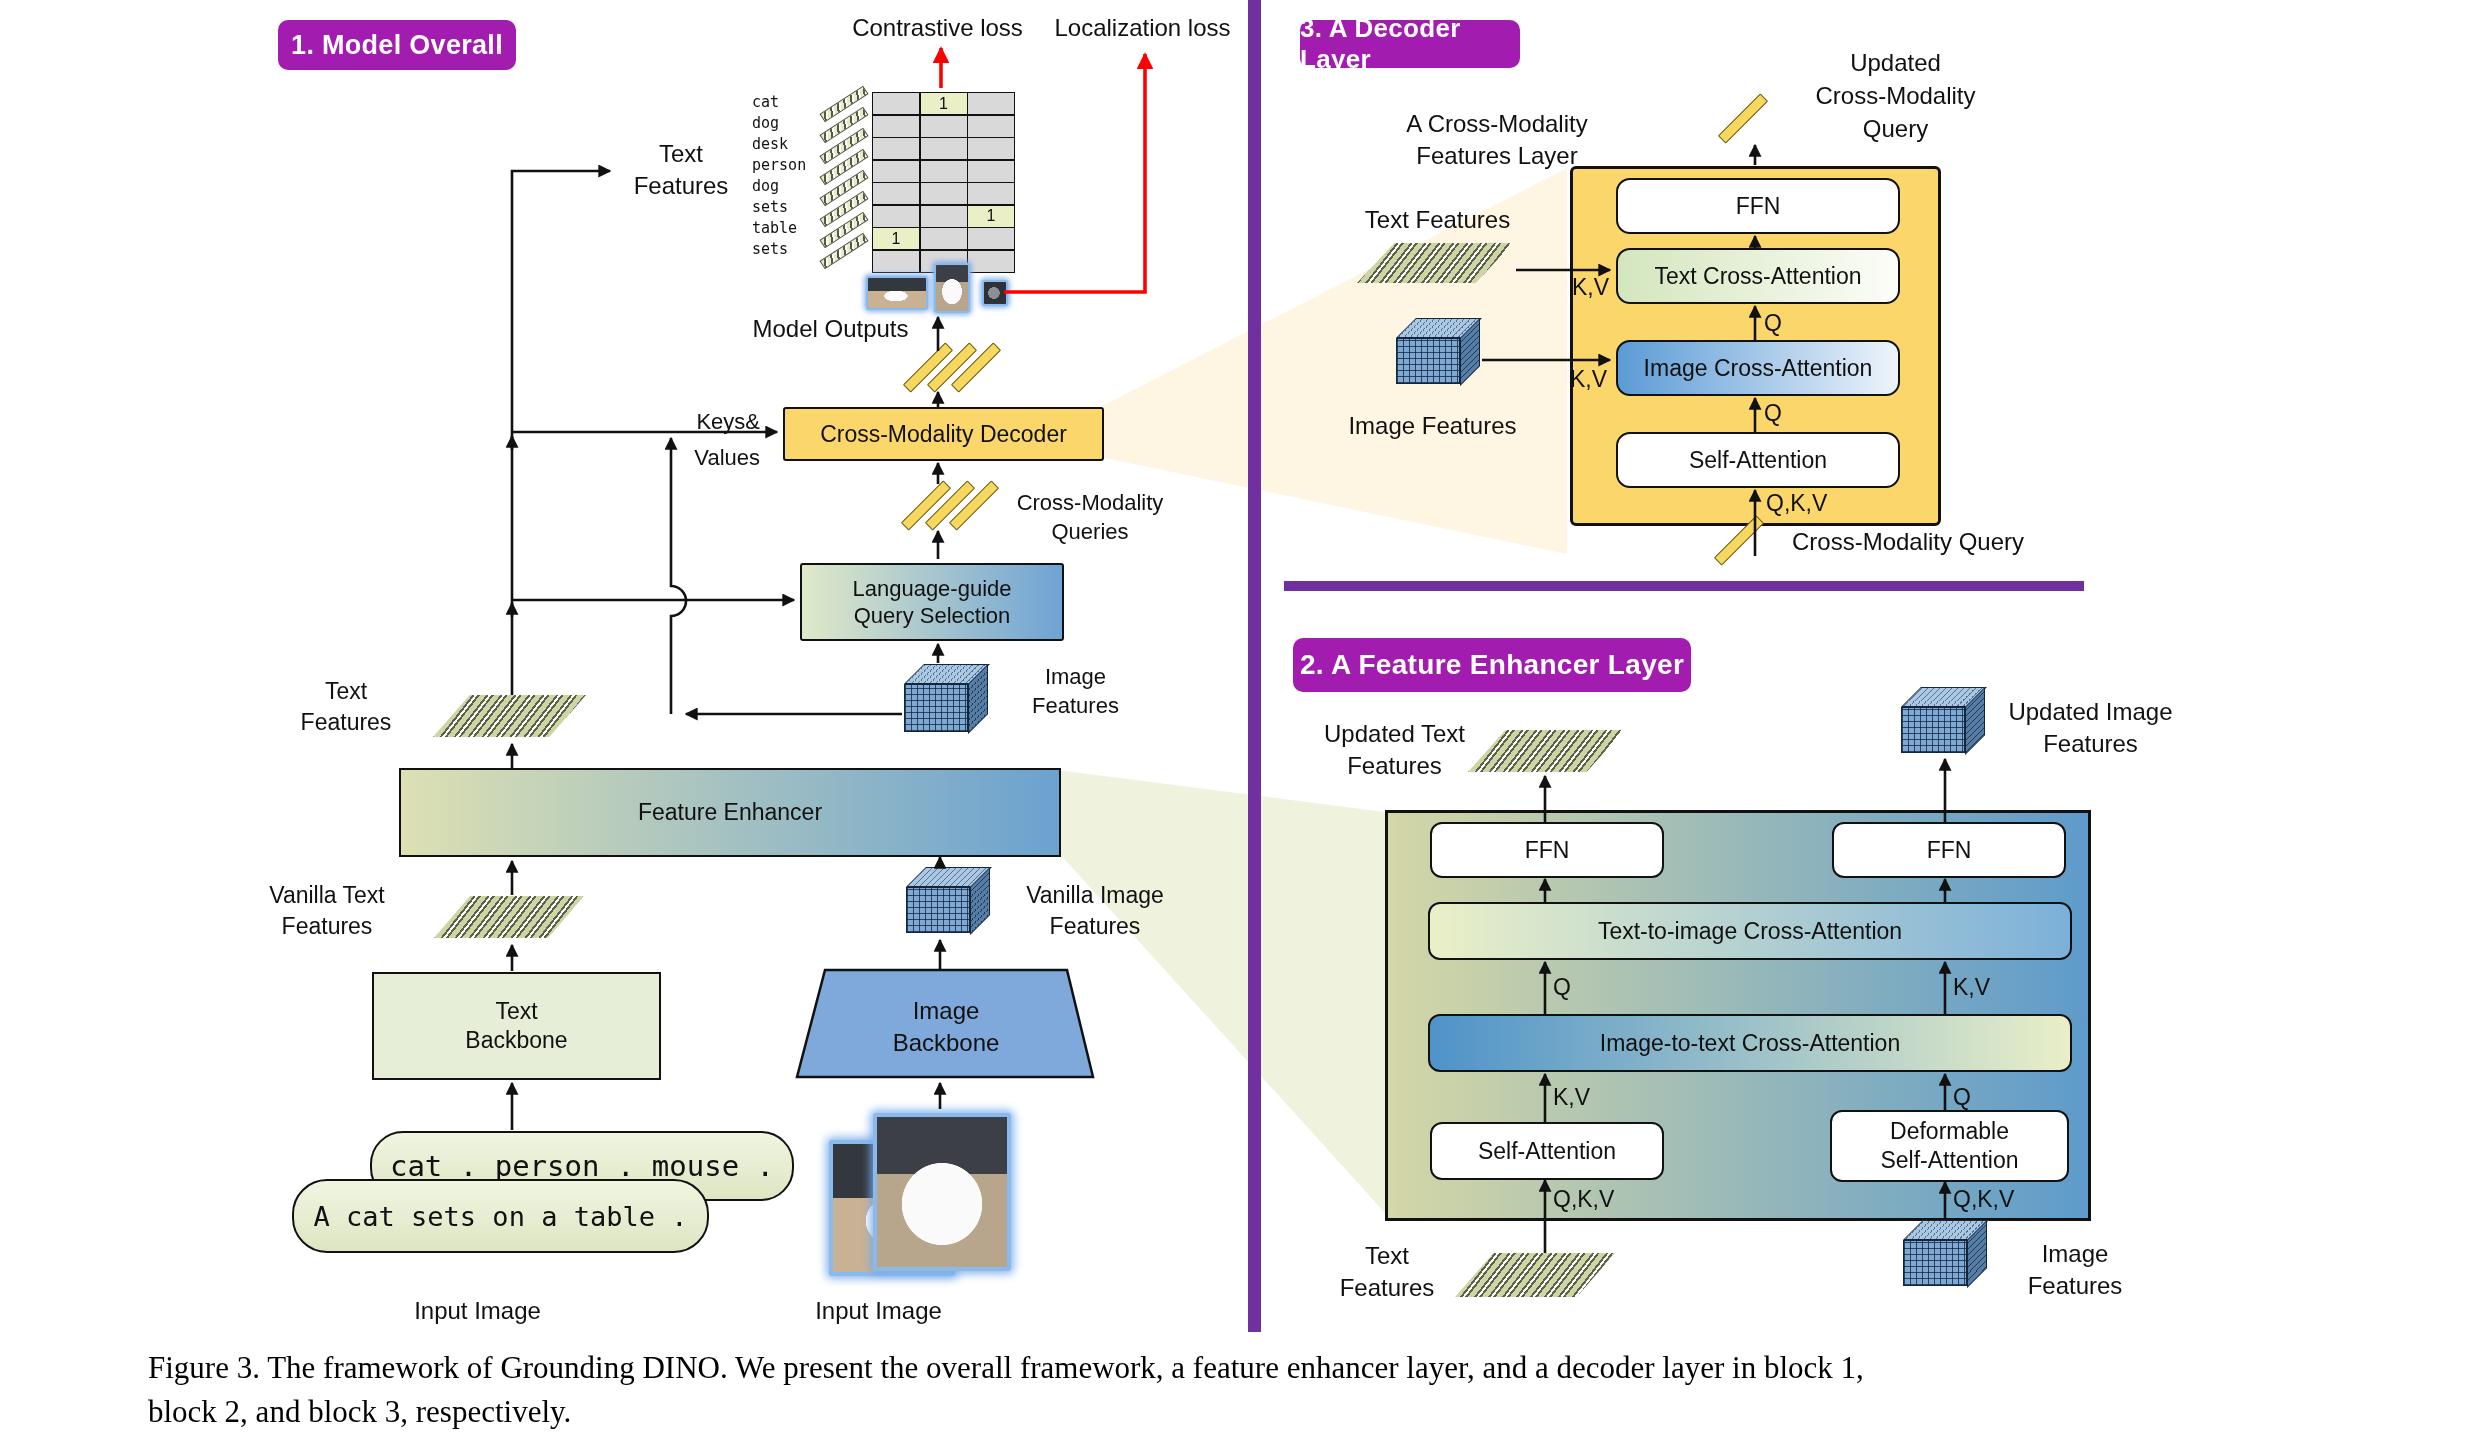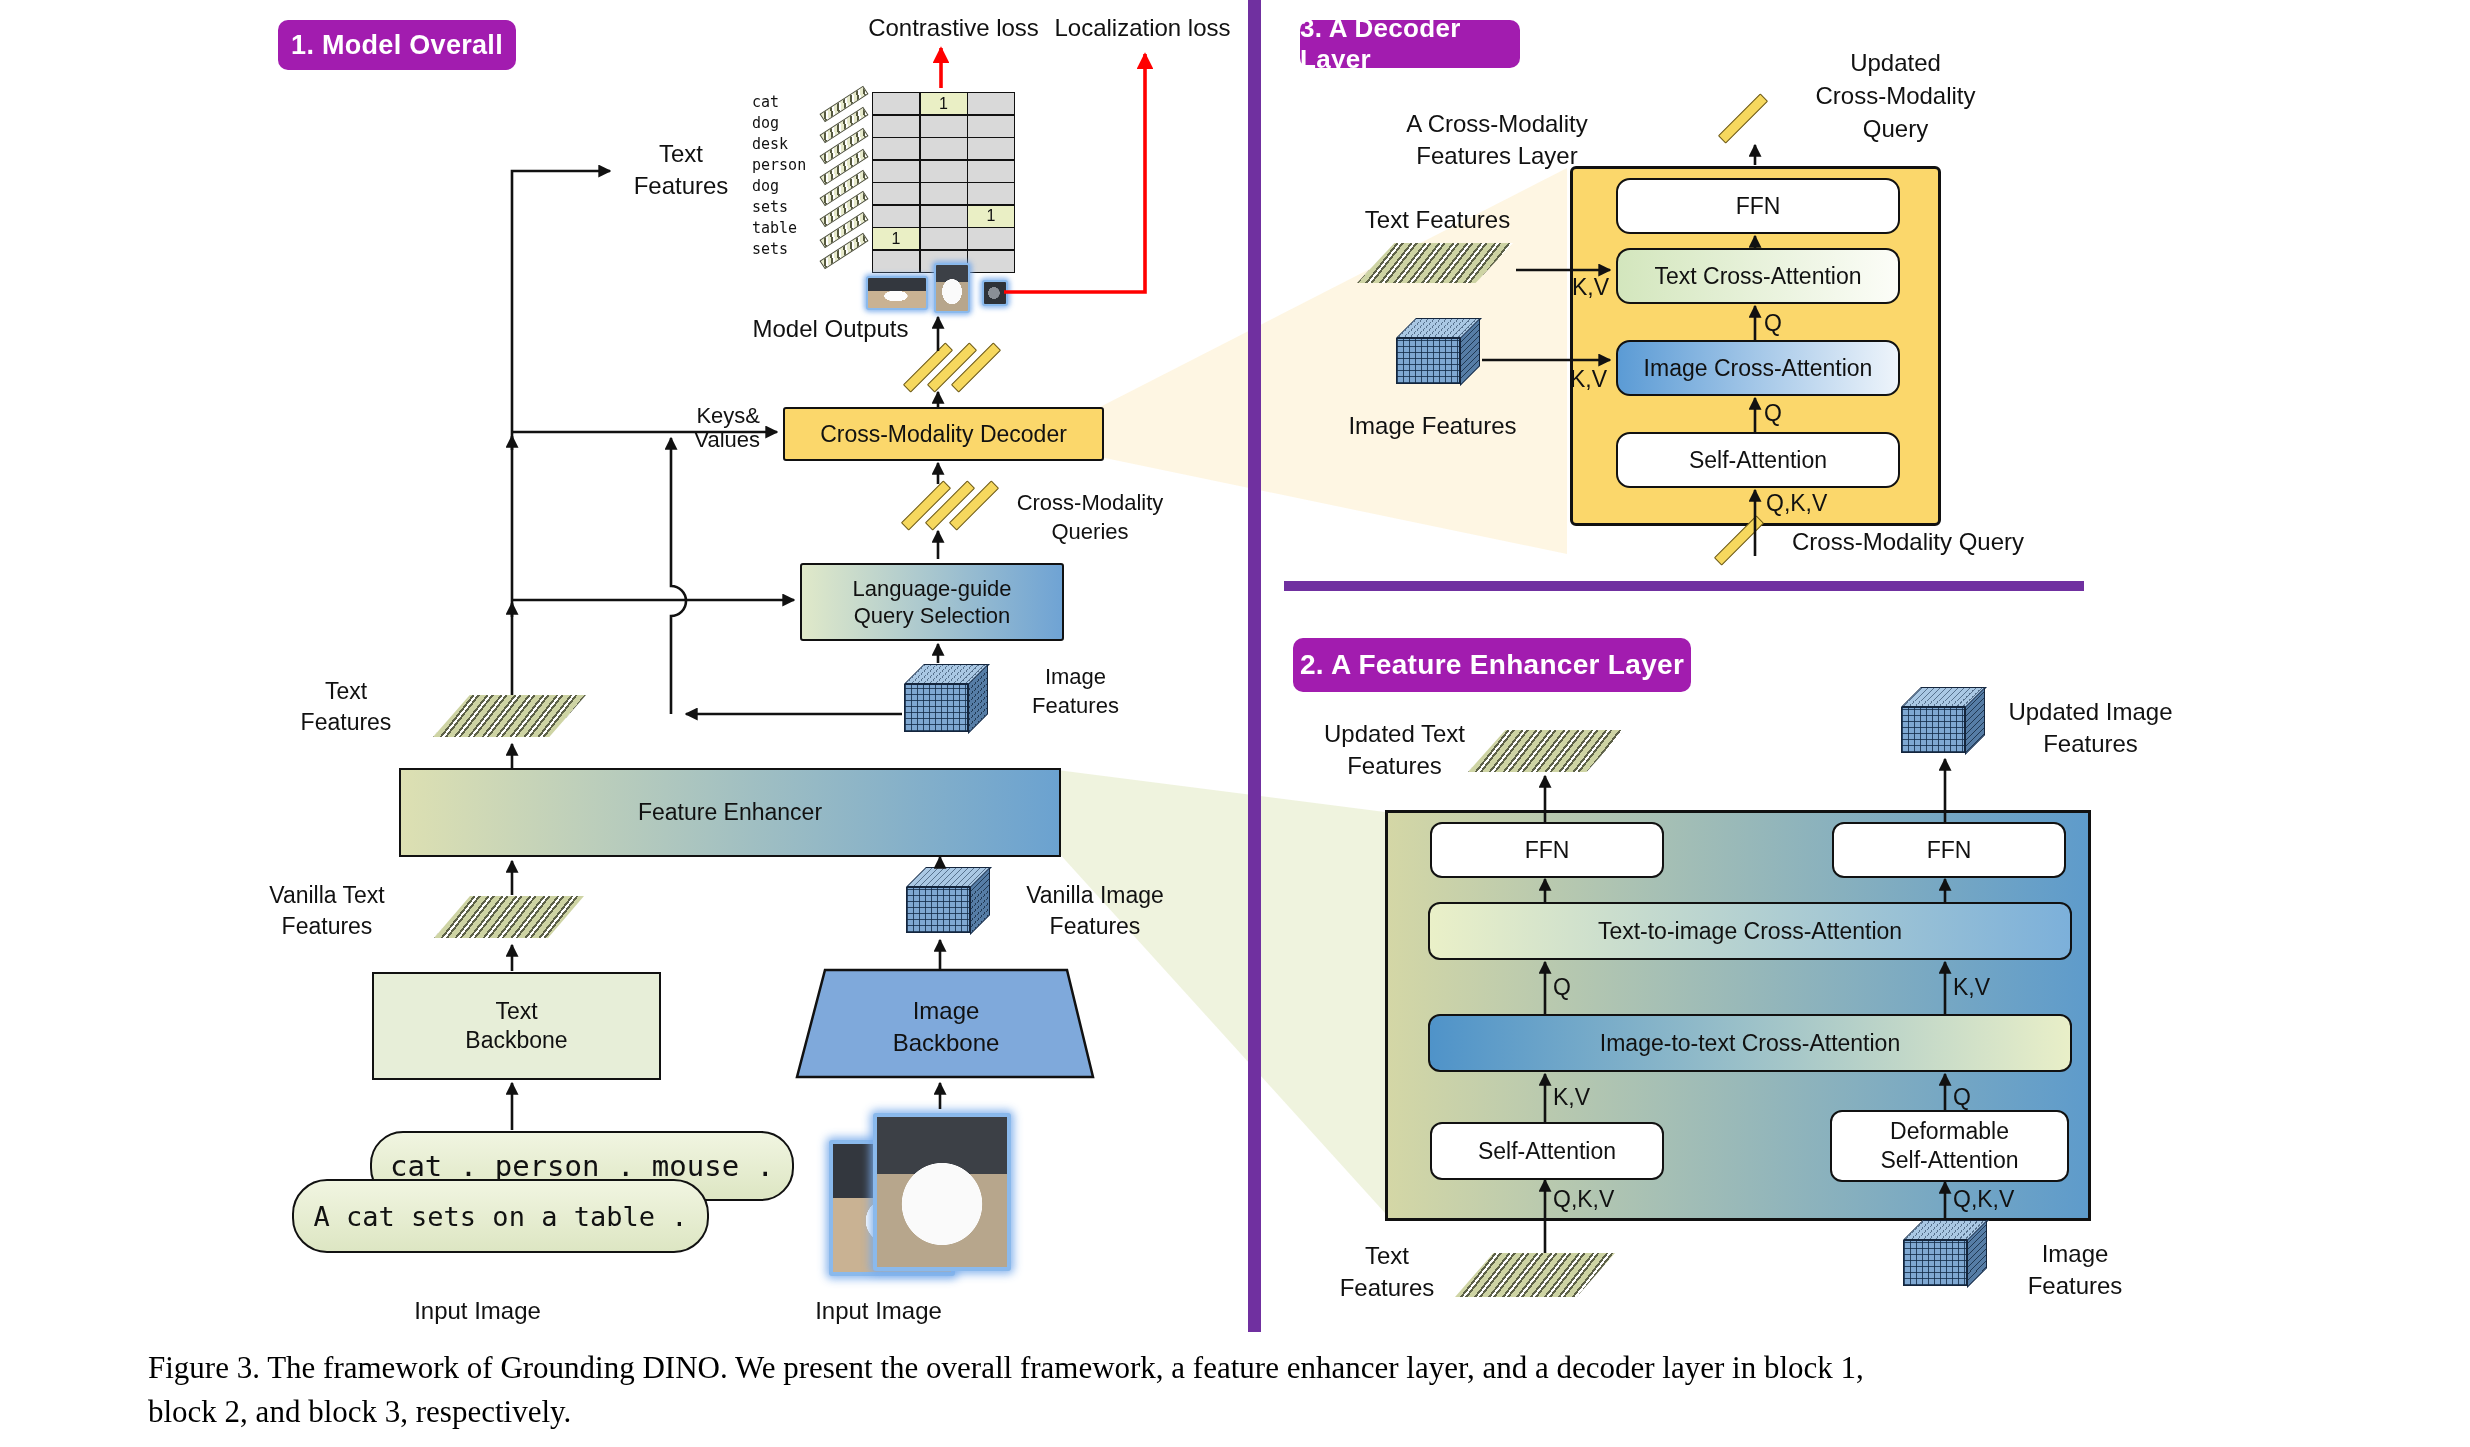--- a/index.html
+++ b/index.html
@@ -60,21 +60,21 @@
 <body>
 
 <svg id="beams" width="2470" height="1447">
   <polygon points="1100,407 1567,168 1567,554 1100,457" fill="#fdf3d9" opacity="0.75"></polygon>
   <polygon points="1057,770 1385,812 1385,1213 1057,851" fill="#e9efd3" opacity="0.75"></polygon>
   <polygon points="825,970 1067,970 1093,1077 797,1077" fill="#7fa9db" stroke="#111" stroke-width="2.5"></polygon>
 </svg>
 
 <div class="badge" style="left:278px;top:20px;width:238px;height:50px;font-size:27px;">1. Model Overall</div>
 
-<div class="lbl" style="left:845px;top:12px;width:185px;font-size:24px;margin-left:16px;">Contrastive loss</div>
+<div class="lbl" style="left:845px;top:12px;width:185px;font-size:24px;">Contrastive loss</div>
 <div class="lbl" style="left:1050px;top:12px;width:185px;font-size:24px;">Localization loss</div>
 
 <div class="abs" style="left:752px;top:92px;width:62px;">
     <div class="wrow">cat</div>
     <div class="wrow">dog</div>
     <div class="wrow">desk</div>
     <div class="wrow">person</div>
     <div class="wrow">dog</div>
     <div class="wrow">sets</div>
     <div class="wrow">table</div>
@@ -123,21 +123,21 @@
 <div class="photo dark" style="left:982px;top:280px;width:22px;height:22px;border-width:2.5px;box-shadow:0 0 5px 2px rgba(120,170,235,.85);"></div>
 
 <div class="lbl" style="left:738px;top:313px;width:185px;font-size:24px;">Model Outputs</div>
 
 <div class="bars3" style="left:898px;top:344px;">
   <div class="ybar" style="left:0;top:18px;"></div>
   <div class="ybar" style="left:24px;top:18px;"></div>
   <div class="ybar" style="left:48px;top:18px;"></div>
 </div>
 
-<div class="lbl right" style="left:652px;top:404px;width:108px;font-size:22px;line-height:24px;">Keys&amp;
+<div class="lbl right" style="left:652px;top:404px;width:108px;font-size:22px;line-height:36px;">Keys&amp;
 Values</div>
 
 <div class="box" style="left:783px;top:407px;width:317px;height:50px;background:#FBD76B;font-size:23px;border-radius:3px;">Cross-Modality Decoder</div>
 
 <div class="bars3" style="left:896px;top:482px;">
   <div class="ybar" style="left:0;top:18px;"></div>
   <div class="ybar" style="left:24px;top:18px;"></div>
   <div class="ybar" style="left:48px;top:18px;"></div>
 </div>
 <div class="lbl" style="left:995px;top:488px;width:190px;font-size:22px;">Cross-Modality

